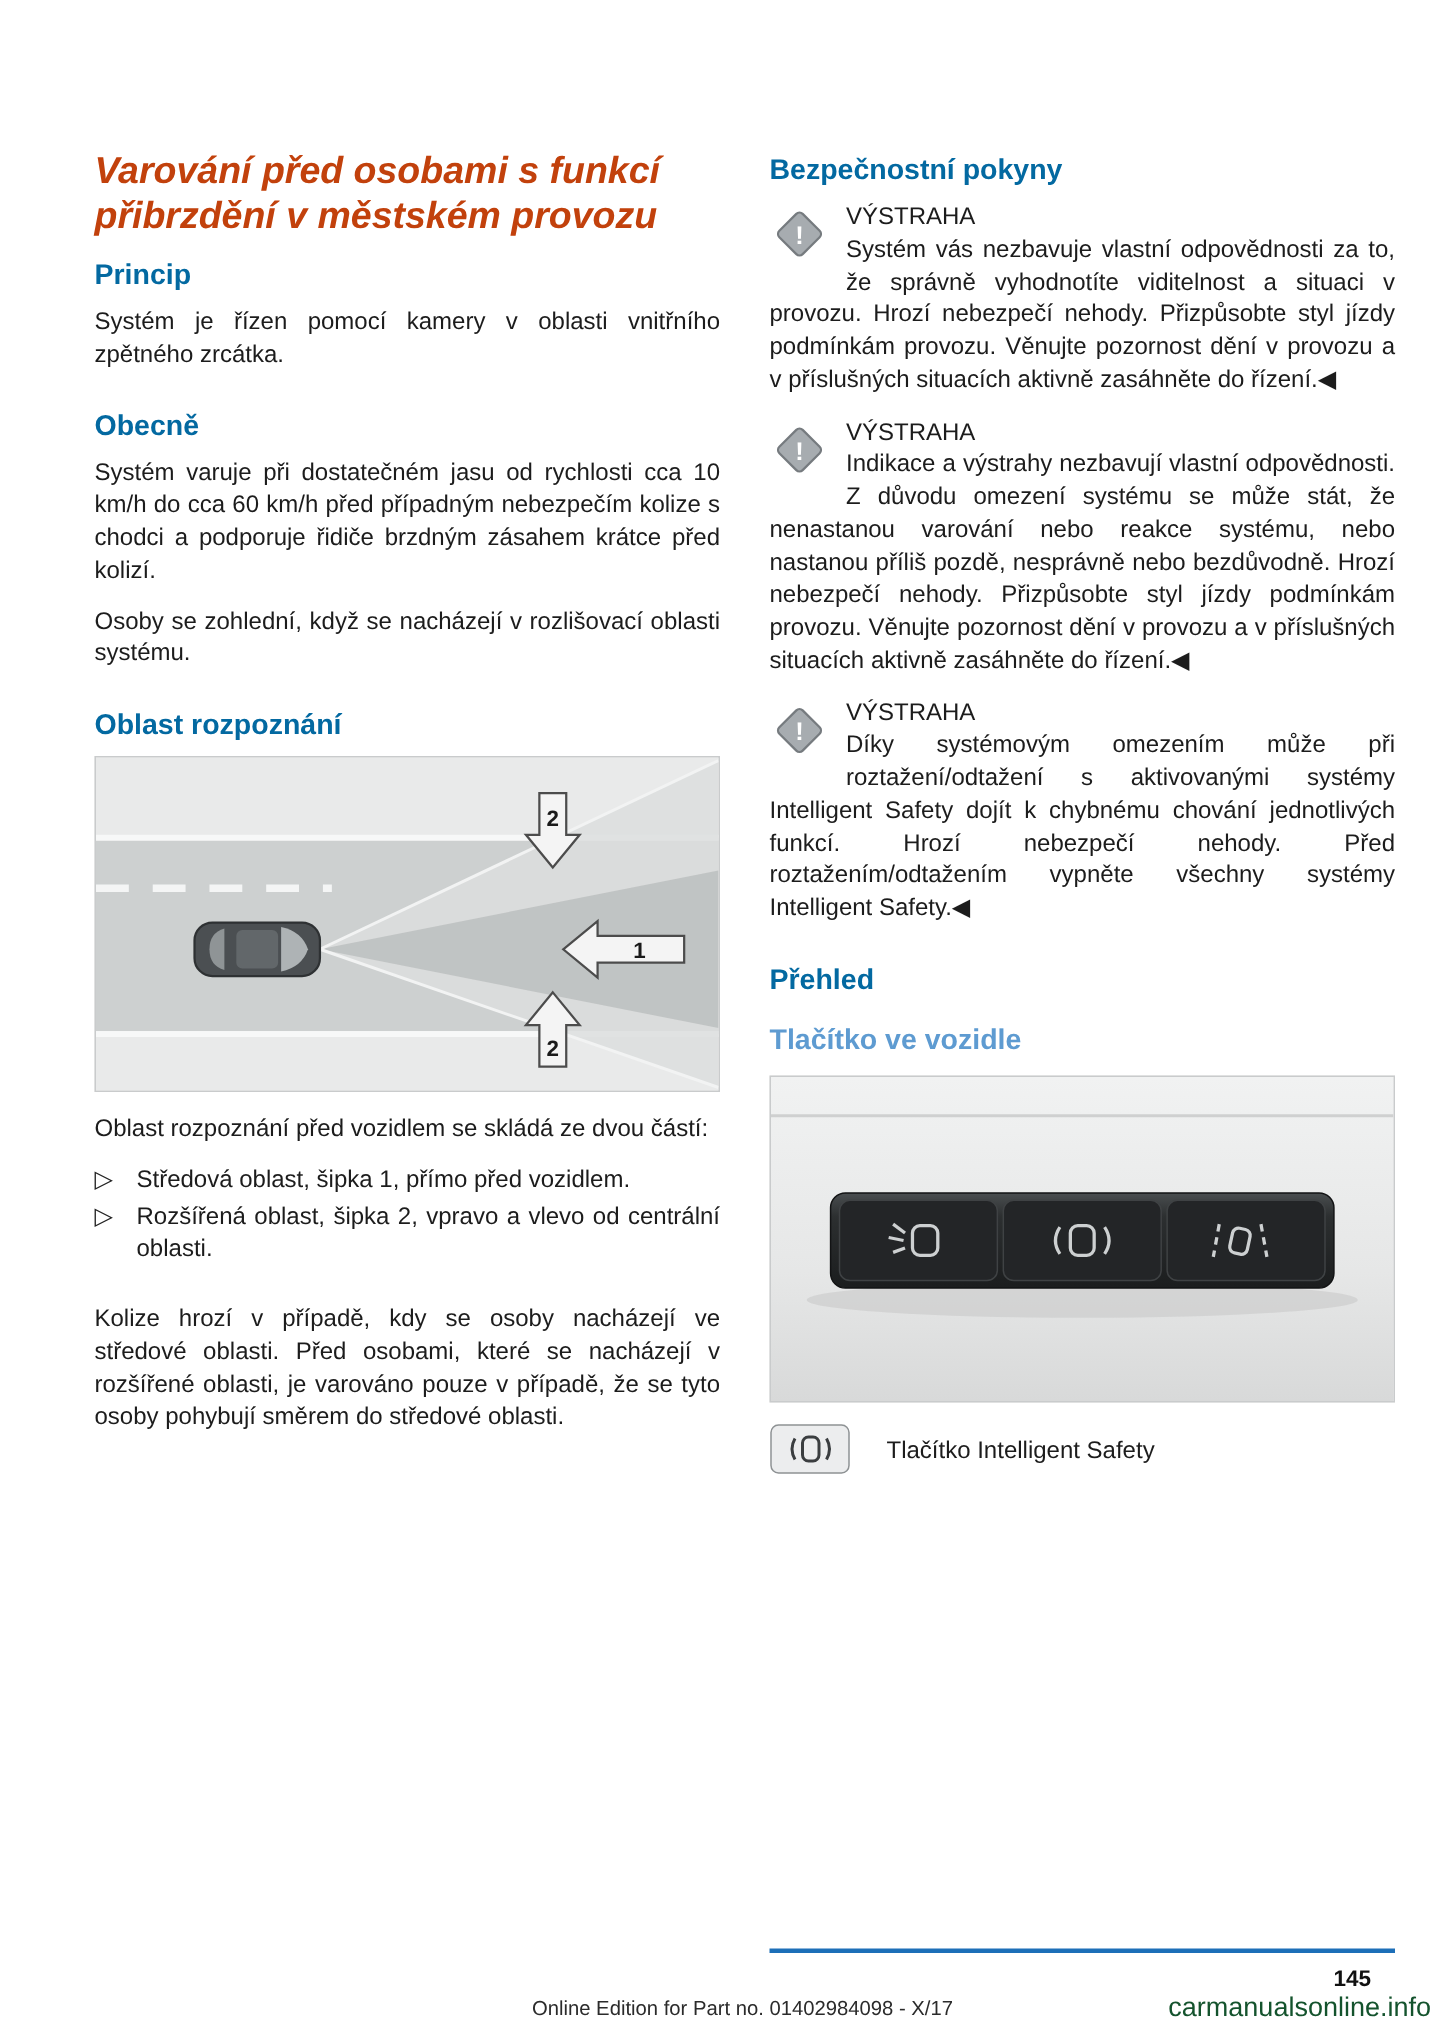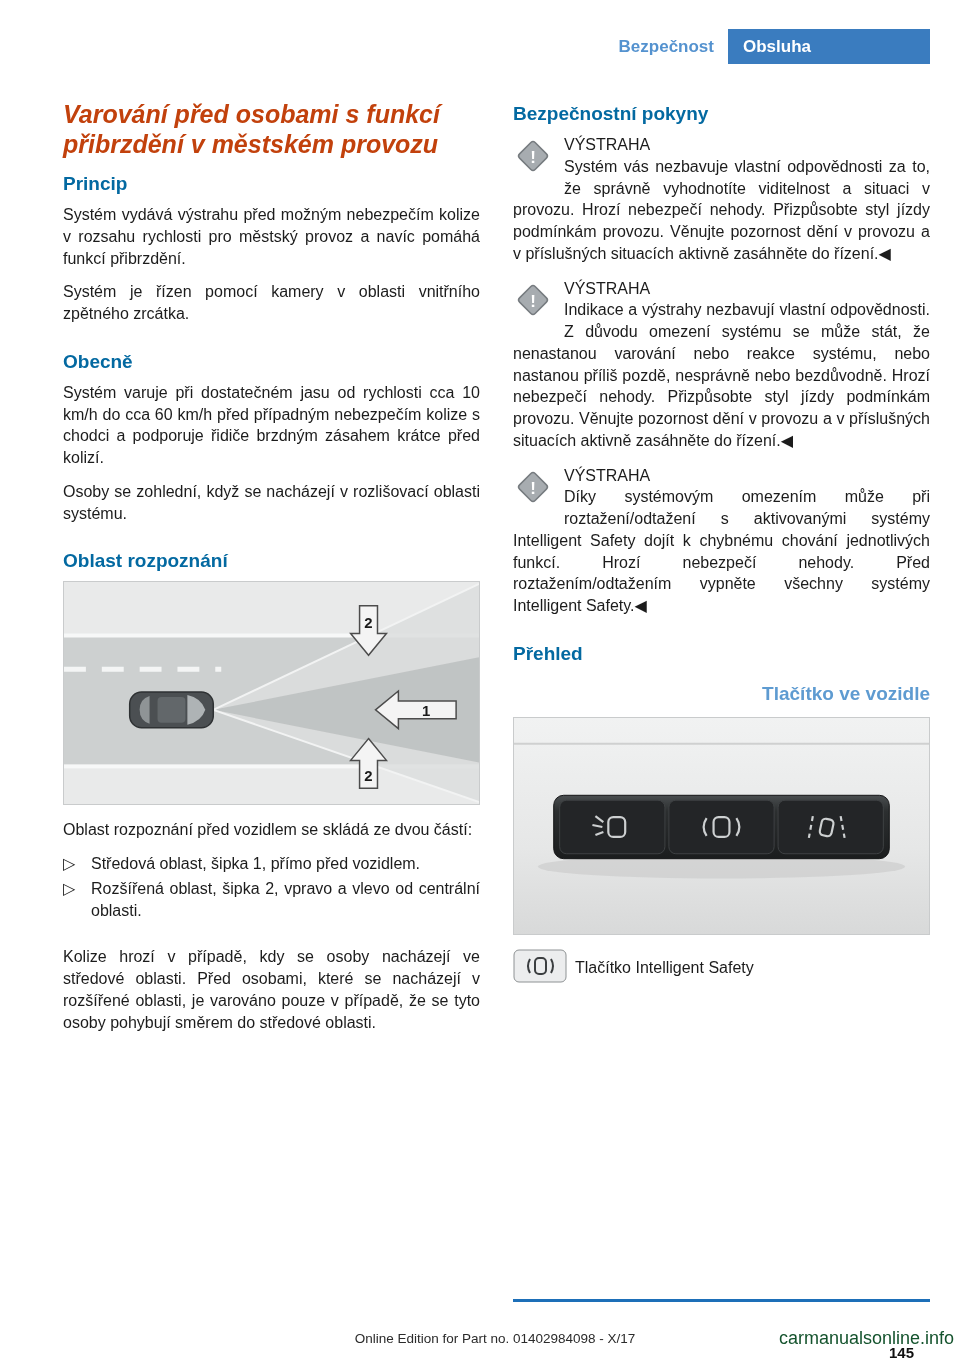--- a/index.html
+++ b/index.html
@@ -14,65 +14,60 @@
   .hdr-chapter { background:#3a7cbf; color:#ffffff; font-weight:bold; font-size:17px; width:202px; height:35px;
                  display:flex; align-items:center; padding-left:15px; }
 
   
   .columns { position:absolute; top:100px; left:63px; width:867px; display:grid;
              grid-template-columns:417px 417px; column-gap:33px; }
 
   h1 { color:#c2410c; font-size:25px; line-height:1.18; font-weight:bold; margin-bottom:6px;font-style:italic; }
   h2 { color:#0369a1; font-size:19px; font-weight:bold; margin:26px 0 9px; }
   h2.first { margin-top:3px; }
-  h3.sub { color:#5e9bd1; font-size:19px; font-weight:bold; margin:18px 0 12px;text-align:right; }
+  h3.sub { color:#5e9bd1; font-size:19px; font-weight:bold; margin:18px 0 12px; }
 
   p, .warn-text, .warn-label, .bullet { font-size:16px; line-height:1.36; }
   p { margin-bottom:12px; text-align:justify; hyphens:auto; }
 
   .bullet { display:flex; margin-bottom:3px; }
   .bullet-marker { flex:0 0 28px; color:#222; }
   .bullet-text { flex:1; text-align:justify; hyphens:auto; }
   .after-bullets { margin-top:25px; }
 
   figure { border:1px solid #c9cbcc; margin:6px 0 14px; background:#ededed; }
   figure svg { display:block; }
   svg text { font-family:"Liberation Sans", sans-serif; }
 
   .warning { margin-bottom:13px; clear:both; }
   .warn-icon { float:left; width:40px; height:40px; margin:2px 11px 2px 0; }
   .warn-text { text-align:justify; hyphens:auto; }
 
-  .caption-row { display:flex; align-items:center; gap:8px; margin-top:14px; }
+  .caption-row { display:flex; align-items:center; gap:24px; margin-top:14px; }
   .caption-text { font-size:16px; }
 
   
   .footer-rule { position:absolute; left:513px; top:1299px; width:417px; height:3px; background:#1d6fb8; }
-  .page-num { position:absolute; left:513px; top:1344px; width:417px; text-align:right; padding-right:16px;
+  .page-num { position:absolute; left:513px; top:1311px; width:417px; text-align:right; padding-right:16px;
               font-weight:bold; font-size:15px; color:#111; }
   .edition { position:absolute; left:0; top:1331px; width:960px; text-align:center; font-size:13.5px; color:#2b2b2b;padding-left:30px; }
   .watermark { position:absolute; right:6px; top:1328px; font-size:18px; color:#14532d; }
 </style>
 </head>
 <body>
 
 <div class="page">
 
-  <header class="page-header">
-    <span class="hdr-section">Bezpečnost</span>
-    <span class="hdr-chapter">Obsluha</span>
-  </header>
 
   <div class="columns">
 
     <div class="col">
       <h1>Varování před osobami s funkcí přibrzdění v městském provozu</h1>
 
       <h2 style="margin-top:14px;">Princip</h2>
-      <p>Systém vydává výstrahu před možným nebezpečím kolize v rozsahu rychlosti pro městský provoz a navíc pomáhá funkcí přibrzdění.</p>
       <p>Systém je řízen pomocí kamery v oblasti vnitřního zpětného zrcátka.</p>
 
       <h2>Obecně</h2>
       <p>Systém varuje při dostatečném jasu od rychlosti cca 10 km/h do cca 60 km/h před případným nebezpečím kolize s chodci a podporuje řidiče brzdným zásahem krátce před kolizí.</p>
       <p>Osoby se zohlední, když se nacházejí v rozlišovací oblasti systému.</p>
 
       <h2>Oblast rozpoznání</h2>
 
       <figure>
         <svg viewBox="0 0 417 224" width="415" height="222" preserveAspectRatio="none">

